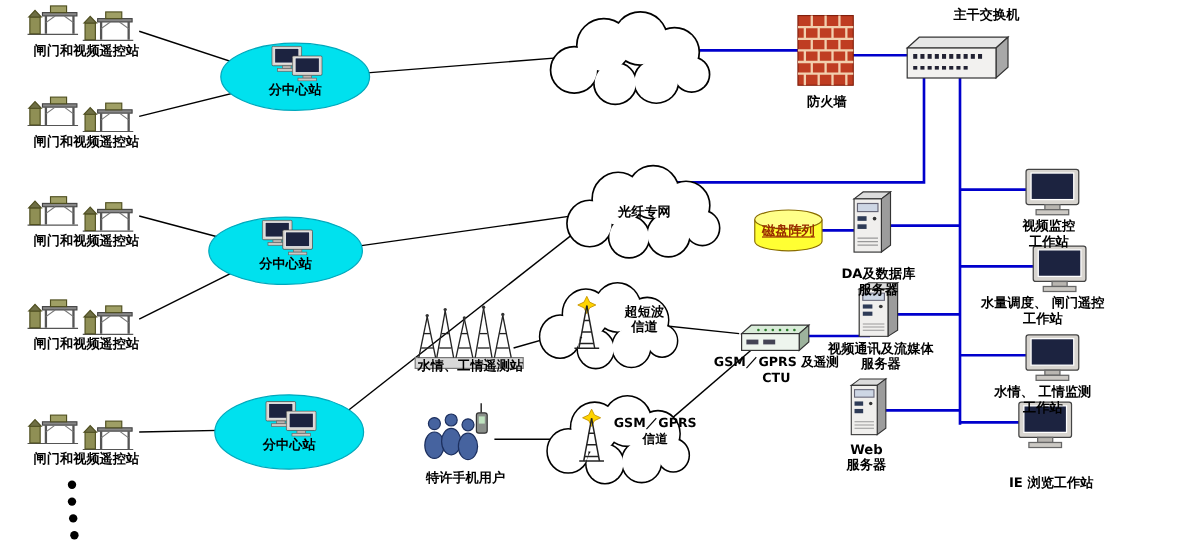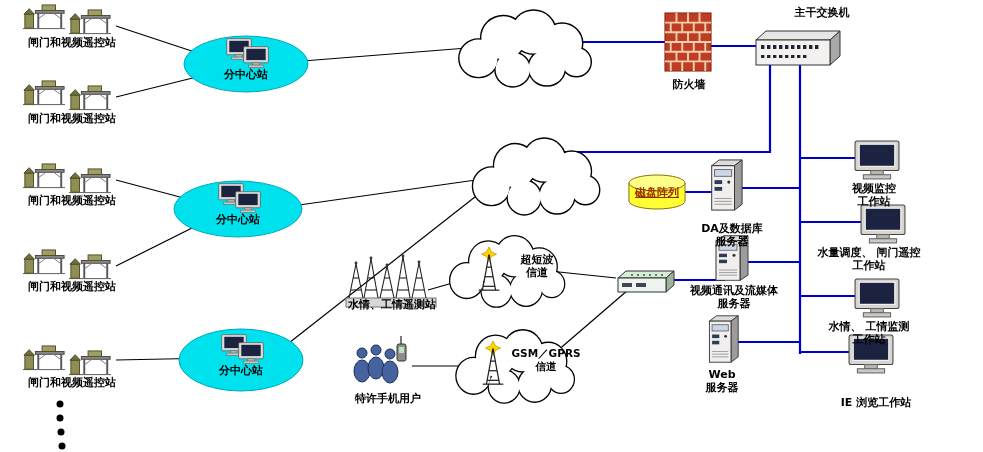--- a/index.html
+++ b/index.html
@@ -342,36 +342,39 @@
 <div class="lbl" style="left:10px;top:36px;width:124px">闸门和视频遥控站</div>
 <div class="lbl" style="left:10px;top:112px;width:124px">闸门和视频遥控站</div>
 <div class="lbl" style="left:10px;top:194px;width:124px">闸门和视频遥控站</div>
 <div class="lbl" style="left:10px;top:280px;width:124px">闸门和视频遥控站</div>
 <div class="lbl" style="left:10px;top:376px;width:124px">闸门和视频遥控站</div>
 
 <div class="lbl" style="left:196px;top:68px;width:100px">分中心站</div>
 <div class="lbl" style="left:188px;top:213px;width:100px">分中心站</div>
 <div class="lbl" style="left:191px;top:364px;width:100px">分中心站</div>
 
+<div class="lbl" style="left:467px;top:170px;width:140px">光纤专网</div>
 <div class="lbl" style="left:506px;top:253px;width:62px">超短波
 信道</div>
 <div class="lbl small" style="left:504px;top:347px;width:84px">GSM／GPRS
 信道</div>
 
 <div class="lbl" style="left:658px;top:78px;width:62px">防火墙</div>
 <div class="lbl" style="left:772px;top:6px;width:100px">主干交换机</div>
 <div class="lbl disk" style="left:629px;top:186px;width:56px">磁盘阵列</div>
 
 <div class="lbl" style="left:690px;top:222px;width:84px">DA及数据库
 服务器</div>
 <div class="lbl" style="left:682px;top:284px;width:104px">视频通讯及流媒体
 服务器</div>
 <div class="lbl" style="left:692px;top:368px;width:60px">Web
 服务器</div>
 
+<div class="lbl small" style="left:588px;top:296px;width:118px">GSM／GPRS 及遥测
+CTU</div>
 <div class="lbl" style="left:336px;top:298px;width:112px">水情、工情遥测站</div>
 <div class="lbl" style="left:336px;top:392px;width:104px">特许手机用户</div>
 
 <div class="lbl" style="left:830px;top:182px;width:88px">视频监控
 工作站</div>
 <div class="lbl" style="left:806px;top:246px;width:126px">水量调度、 闸门遥控
 工作站</div>
 <div class="lbl" style="left:814px;top:320px;width:110px">水情、 工情监测
 工作站</div>
 <div class="lbl" style="left:824px;top:396px;width:104px">IE 浏览工作站</div>

